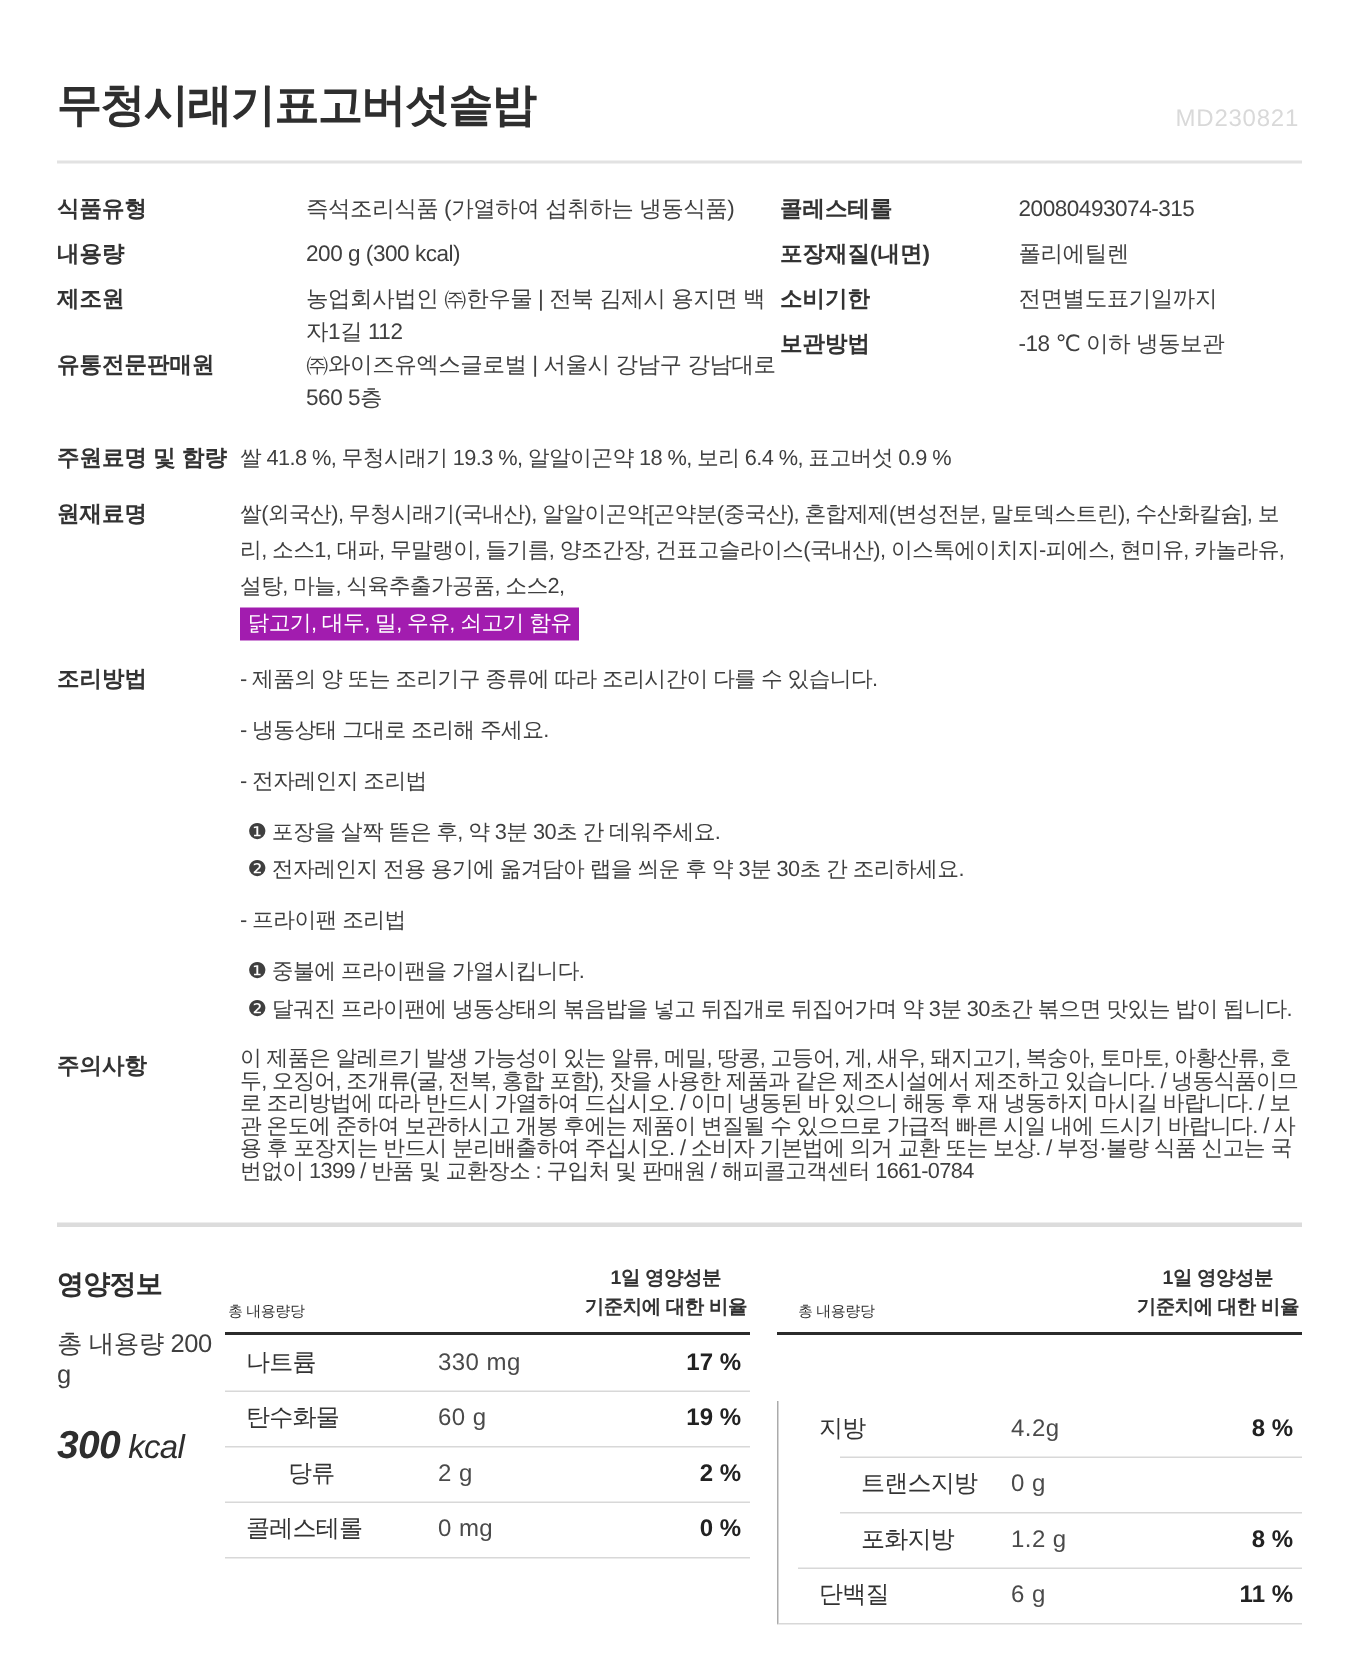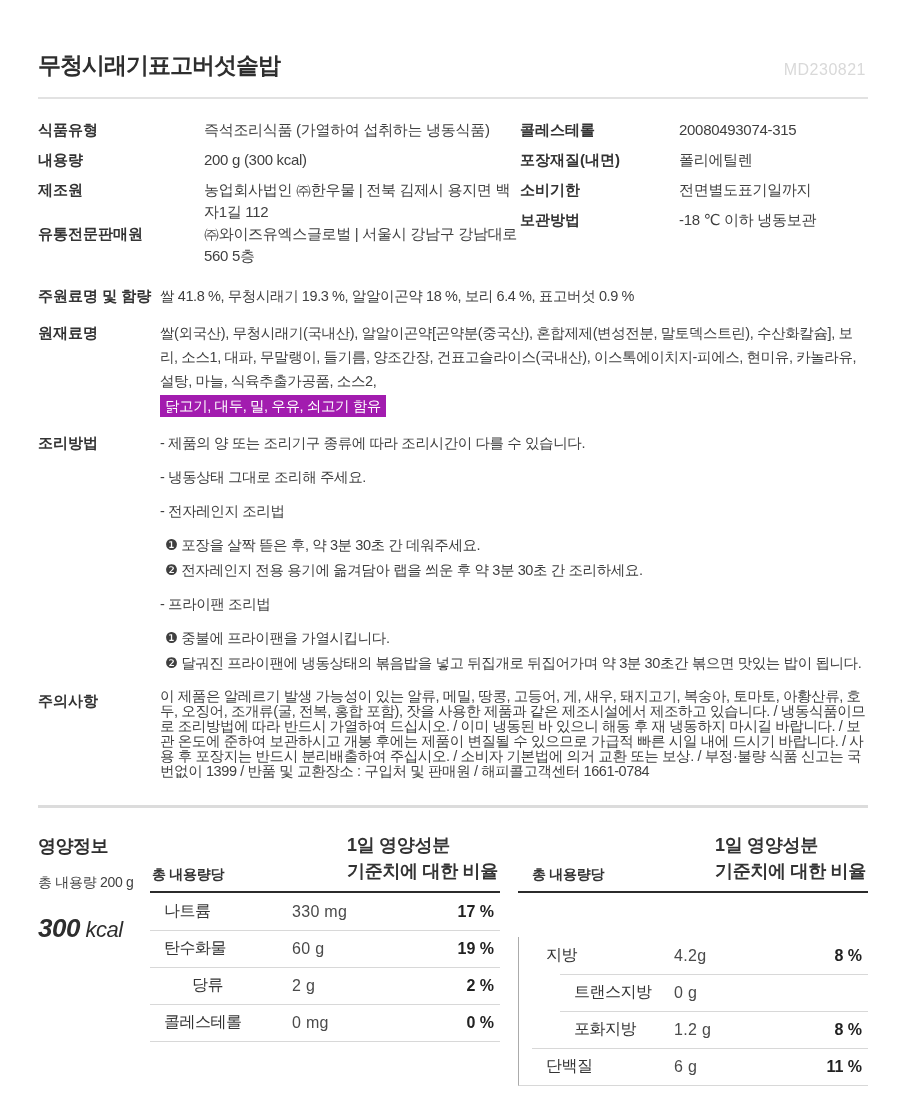--- a/index.html
+++ b/index.html
@@ -7,21 +7,21 @@
   body {
     width:900px; height:1107px;
     font-family:"Liberation Sans","DejaVu Sans",sans-serif;
     color:#3d3d3d;
     -webkit-font-smoothing:antialiased;
   }
   .page { width:900px; height:1107px; background:#fff; padding:50px 32px 30px 38px; overflow:hidden; }
 
   
   .hdr { display:flex; justify-content:space-between; align-items:flex-end; padding-right:2px; }
-  .title { font-size:23px; font-weight:800; color:#2e2e2e; letter-spacing:-1px; }
+  .title { font-size:30px; font-weight:800; color:#2e2e2e; letter-spacing:-1px; }
   .doc-code { font-size:16px; color:#d9d9d9; font-weight:400; letter-spacing:.5px; padding-bottom:2px; }
   .hr1 { height:2px; background:#e2e2e2; margin:16px 0 20px 0; }
 
   
   .info { display:flex; }
   .info-col.left  { width:482px; flex:none; }
   .info-col.right { flex:1; }
   .irow { display:flex; align-items:flex-start; min-height:30px;gap:44px; }
   .ilabel { flex:none; font-weight:700; color:#333; font-size:15px; line-height:22px; }
   .info-col.left  .ilabel { width:122px; }
@@ -40,33 +40,33 @@
   .cook .dash { margin:0 0 10px 0; }
   .cook .dash.gap-top { margin-top:10px; }
   .cook .step { margin:1px 0 1px 5px; }
   .caution-text { line-height:15px; }
 
   
   .hr2 { height:3px; background:#dcdcdc; margin:26px 0 0 0; }
   .nutrition { display:flex; margin-top:24px; }
   .nsummary { flex:none; width:112px; padding-top:2px; }
   .nutri-title { font-size:18px; font-weight:800; color:#2e2e2e; letter-spacing:-0.5px; }
-  .nutri-total { font-size:14px; color:#3f3f3f; margin-top:16px; letter-spacing:-0.3px; }
+  .nutri-total { font-size:17px; color:#3f3f3f; margin-top:16px; letter-spacing:-0.3px; }
   .nutri-kcal { margin-top:21px; font-size:22px; color:#2e2e2e; letter-spacing:-0.5px;font-style:italic; }
   .nutri-kcal .num { font-weight:800; font-size:26px; }
 
   .ntable { flex:1; }
   .ntable.right { margin-left:18px; }
   .nhead {
     display:flex; justify-content:space-between; align-items:flex-end;
     padding:0 2px 7px 2px; border-bottom:2px solid #2b2b2b; min-height:48px;
   }
   .ntable.right .nhead { padding-left:14px; }
-  .nhead .per { font-size:14px; font-weight:700; color:#333; letter-spacing:-0.3px; }
-  .nhead .ratio { font-size:18px; font-weight:700; color:#333; text-align:left; line-height:1.45; letter-spacing:-0.3px; }
+  .nhead .per { font-size:10px; font-weight:400; color:#333; letter-spacing:-0.3px; }
+  .nhead .ratio { font-size:13px; font-weight:700; color:#333; text-align:center; line-height:1.45; letter-spacing:-0.3px; }
   .nbody { border-bottom:1px solid #d8d8d8; }
   .ntable.right .nbody { border-left:1px solid #ababab; padding-left:13px;margin-top:44px; }
   .nrow {
     position:relative; display:grid; grid-template-columns:128px 1fr 86px;
     align-items:center; height:37px; padding:0 6px 0 14px;
   }
   .nrow:not(:first-child)::before {
     content:""; position:absolute; top:0; left:0; right:0; height:1px; background:#d8d8d8;
   }
   .nrow.sep-indent::before { left:28px; }

